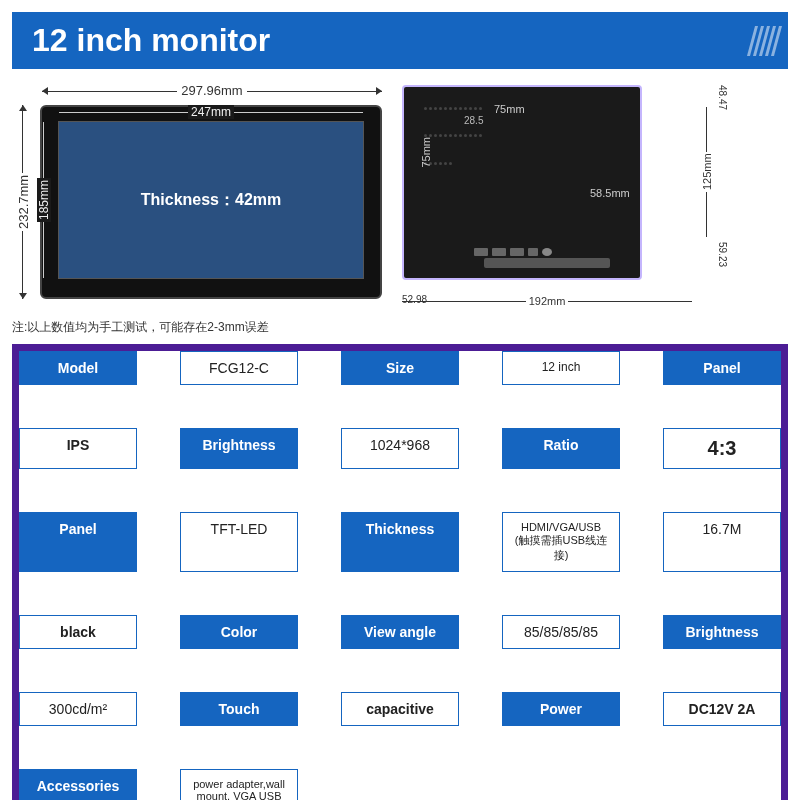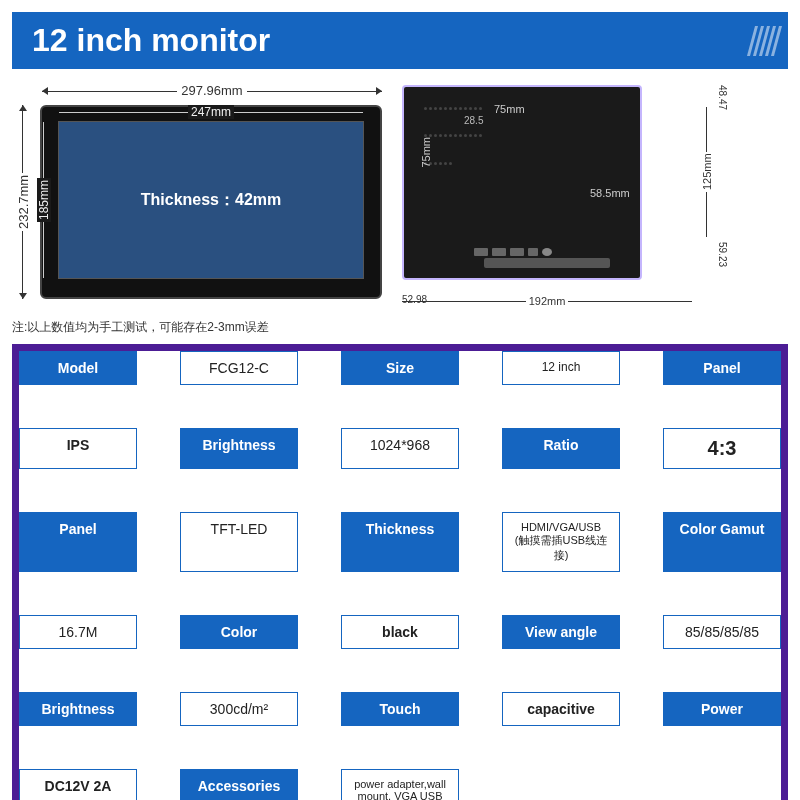--- a/index.html
+++ b/index.html
@@ -314,24 +314,23 @@
     <div class="cell value bold" style="white-space: pre-line; font-size: 14px;">IPS</div>
     <div class="cell label">Brightness</div>
     <div class="cell value" style="white-space: pre-line; font-size: 14px;">1024*968</div>
     <div class="cell label">Ratio</div>
     <div class="cell value bold" style="white-space: pre-line; font-size: 20px;">4:3</div>
     <div class="cell label">Panel</div>
     <div class="cell value" style="white-space: pre-line; font-size: 14px;">TFT-LED</div>
     <div class="cell label">Thickness</div>
     <div class="cell value" style="white-space: pre-line; font-size: 11px;">HDMI/VGA/USB
 (触摸需插USB线连接)</div>
-    <div class="cell label">Color Gamut</div>
     <div class="cell value" style="white-space: pre-line; font-size: 14px;">16.7M</div>
+    <div class="cell value bold" style="white-space: pre-line; font-size: 14px;">black</div>
     <div class="cell label">Color</div>
-    <div class="cell value bold" style="white-space: pre-line; font-size: 14px;">black</div>
     <div class="cell label">View angle</div>
     <div class="cell value" style="white-space: pre-line; font-size: 14px;">85/85/85/85</div>
     <div class="cell label">Brightness</div>
     <div class="cell value" style="white-space: pre-line; font-size: 14px;">300cd/m²</div>
     <div class="cell label">Touch</div>
     <div class="cell value bold" style="white-space: pre-line; font-size: 14px;">capacitive</div>
     <div class="cell label">Power</div>
     <div class="cell value bold" style="white-space: pre-line; font-size: 14px;">DC12V 2A</div>
     <div class="cell label">Accessories</div>
     <div class="cell value" style="white-space: pre-line; font-size: 11px;">power adapter,wall

